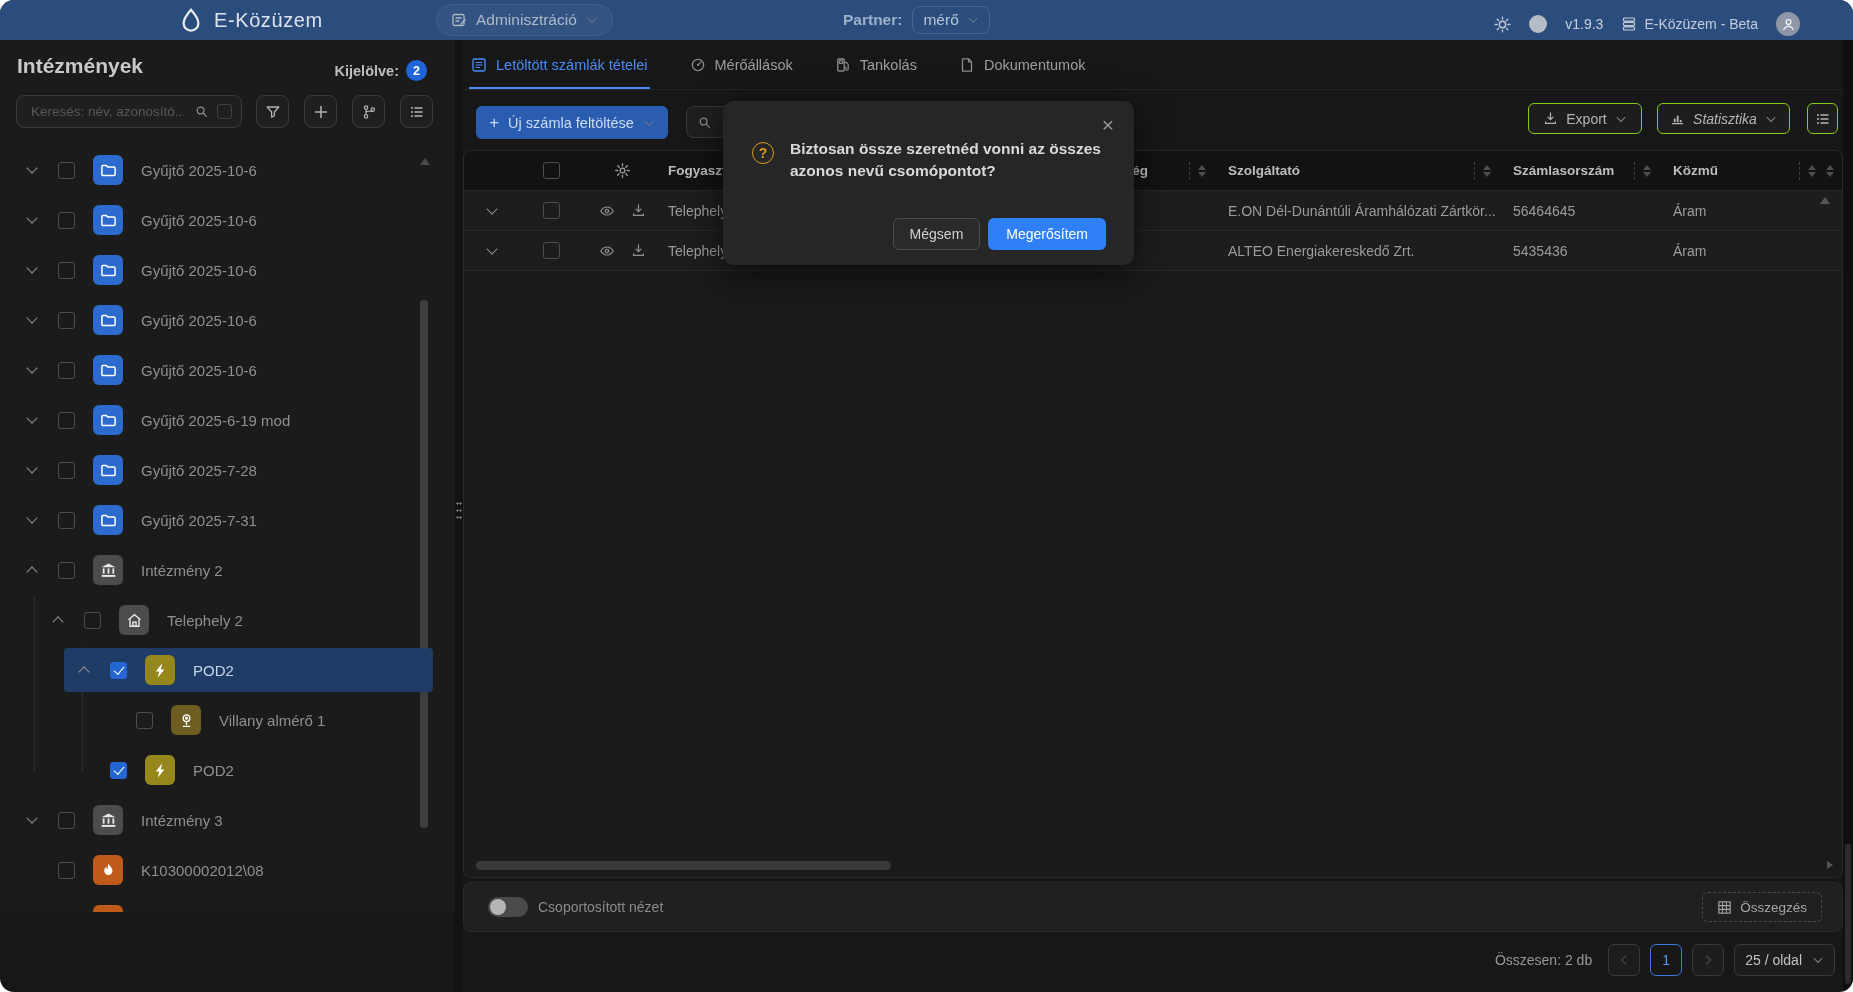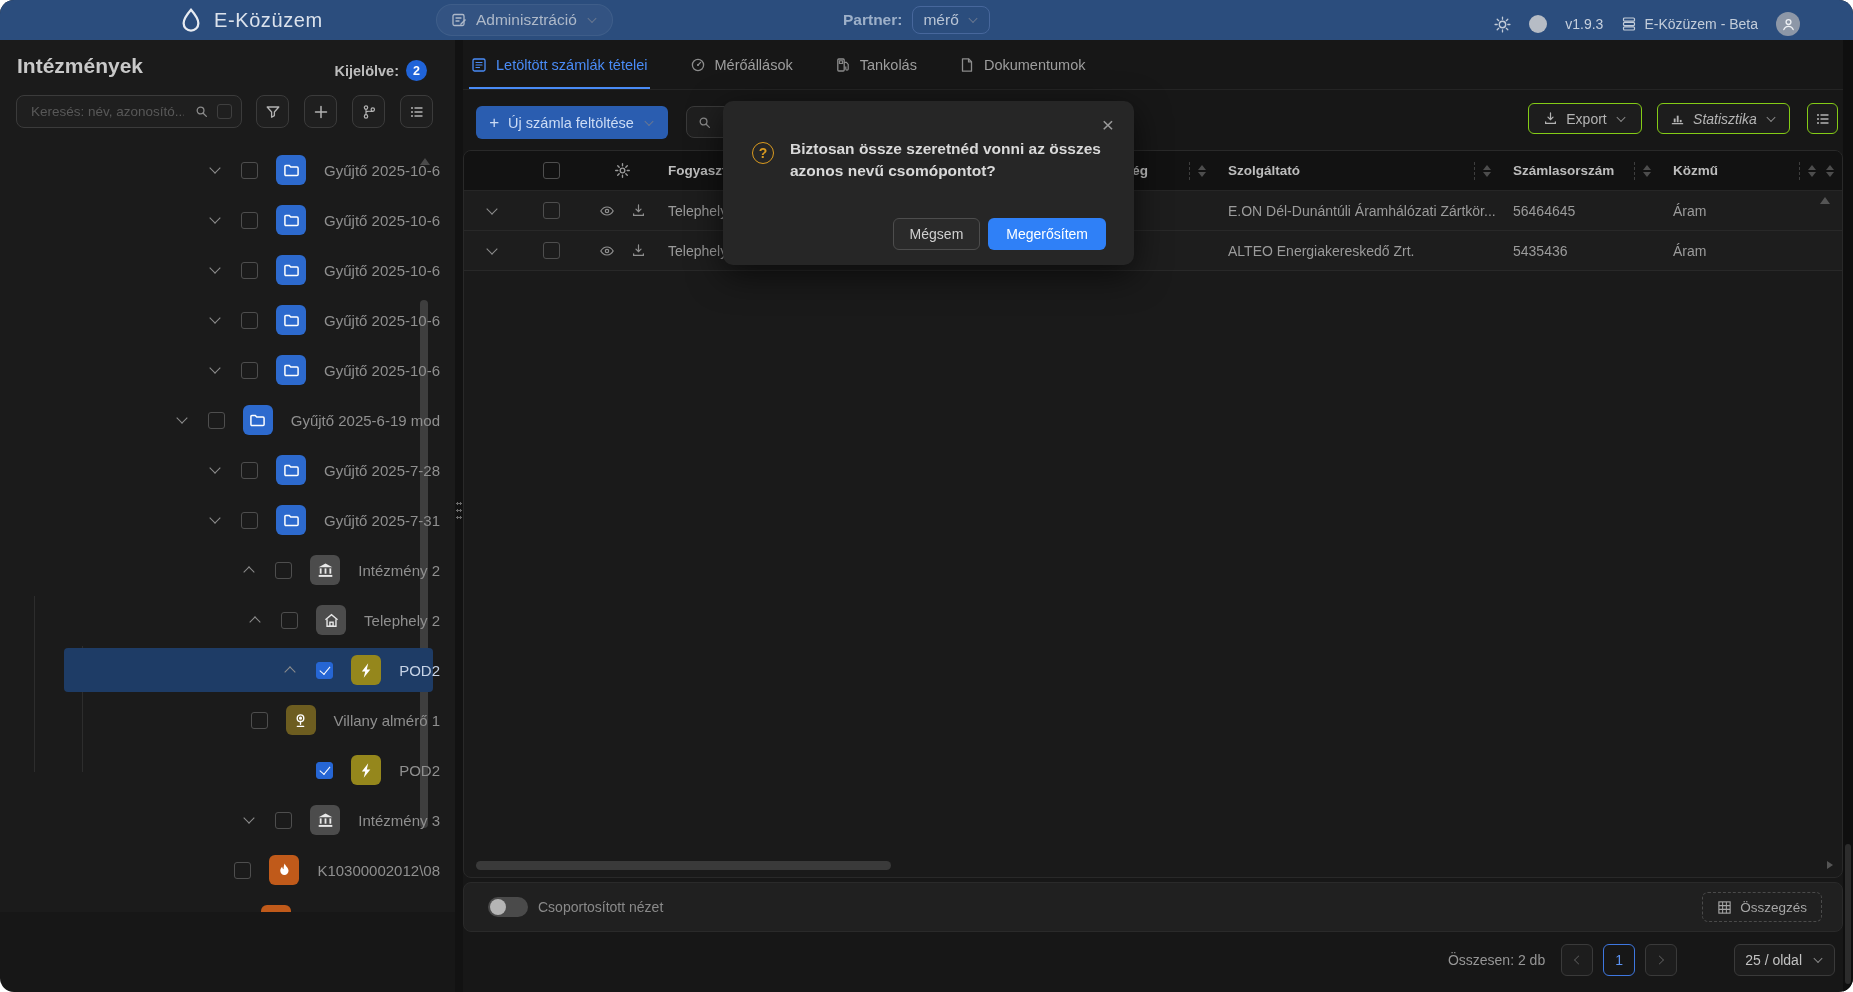--- a/index.html
+++ b/index.html
@@ -41,21 +41,21 @@
   .sb-selected{position:absolute;right:28px;top:20px;display:flex;align-items:center;gap:7px;font-size:14.5px;font-weight:bold;color:#bdbdbd;}
   .sb-badge{width:21px;height:21px;border-radius:50%;background:#2064d9;color:#fff;font-size:12.5px;font-weight:bold;display:flex;align-items:center;justify-content:center;}
   .sb-search{position:absolute;left:16px;top:55px;width:226px;height:33px;border:1px solid #3b3b3b;border-radius:8px;background:#1f1f1f;display:flex;align-items:center;padding:0 9px 0 12px;gap:8px;}
   .sb-search input{flex:1;min-width:0;background:transparent;border:none;outline:none;color:#bdbdbd;font-size:13.5px;}
   .sb-search input::placeholder{color:#585858;}
   .mini-cb{width:15px;height:15px;border:1.4px solid #3f3f3f;border-radius:3px;flex:none;}
   .sb-btn{position:absolute;top:55px;width:33px;height:33px;border:1px solid #3b3b3b;border-radius:8px;background:#1f1f1f;display:flex;align-items:center;justify-content:center;color:#b3b3b3;}
   .sb-up{position:absolute;left:420px;top:118px;width:0;height:0;border-left:5px solid transparent;border-right:5px solid transparent;border-bottom:7px solid #4a4a4a;}
   .sb-scroll{position:absolute;left:420px;top:260px;width:8px;height:528px;border-radius:4px;background:#3e3e3e;}
   .tree{position:absolute;left:0;top:105px;width:440px;}
-  .trow{position:relative;height:50px;display:flex;align-items:center;gap:8px;padding-left:var(--pad,26px);justify-content:flex-end;}
+  .trow{position:relative;height:50px;display:flex;align-items:center;gap:8px;padding-left:var(--pad,26px);}
   .trow .chev{margin-right:12px;}
   .trow .cb{margin-right:10px;}
   .nicon{width:30px;height:30px;border-radius:6px;display:flex;align-items:center;justify-content:center;margin-right:10px;flex:none;position:relative;z-index:1;}
   .nicon svg{width:17px;height:17px;}
   .tlabel{font-size:15px;color:#8f8f8f;white-space:nowrap;position:relative;z-index:1;}
   .trow.selected::before{content:'';position:absolute;left:calc(var(--pad) - 14px);right:7px;top:3px;bottom:3px;background:#1e3c66;border-radius:4px;}
   .trow.selected .tlabel{color:#c6d3e6;}
   .trow .chev,.trow .cb{position:relative;z-index:1;}
   .ic-folder{background:#2d6ace;} .ic-bank{background:#4c4c4c;} .ic-site{background:#4c4c4c;}
   .ic-bolt{background:#95871c;} .ic-submeter{background:#6d5d20;} .ic-gas{background:#c05a1a;}
@@ -108,21 +108,21 @@
   .switch .knob{position:absolute;left:2px;top:2px;width:16px;height:16px;border-radius:50%;background:#b5b5b5;}
   .gv-label{margin-left:10px;font-size:14px;color:#8a8a8a;}
   .btn-summary{margin-left:auto;height:30px;padding:0 14px;border:1px dashed #4a4a4a;border-radius:6px;background:transparent;color:#a6a6a6;font-size:13.5px;display:flex;align-items:center;gap:8px;}
 
   
   .pagination{position:absolute;left:463px;top:940px;width:1380px;height:40px;display:flex;align-items:center;justify-content:flex-end;gap:10px;padding-right:8px;}
   .ptotal{color:#969696;font-size:14px;margin-right:6px;}
   .pbtn{width:32px;height:32px;border:1px solid #3a3a3a;border-radius:6px;background:#1d1d1d;display:flex;align-items:center;justify-content:center;}
   .pbtn .chev::before{border-color:#5f5f5f;}
   .pbtn.cur{border-color:#3e77e0;background:transparent;color:#5b93f2;font-size:14px;}
-  .pselect{height:32px;min-width:100px;border:1px solid #3a3a3a;border-radius:6px;background:#1d1d1d;color:#c2c2c2;font-size:14px;display:flex;align-items:center;justify-content:center;gap:10px;padding:0 10px;margin-left:47px;}
+  .pselect{height:32px;min-width:100px;border:1px solid #3a3a3a;border-radius:6px;background:#1d1d1d;color:#c2c2c2;font-size:14px;display:flex;align-items:center;justify-content:center;gap:10px;padding:0 10px;}
 
   
   .dialog{position:absolute;left:723px;top:101px;width:411px;height:164px;background:#262626;border-radius:10px;box-shadow:0 10px 34px rgba(0,0,0,.6);z-index:50;}
   .qicon{position:absolute;left:29px;top:41px;width:22px;height:22px;border:1.7px solid #d99a1f;border-radius:50%;color:#d99a1f;font-weight:bold;font-size:14px;display:flex;align-items:center;justify-content:center;}
   .dtitle{position:absolute;left:67px;top:37px;width:334px;font-size:15.5px;font-weight:bold;color:#d9d9d9;line-height:22px;}
   .dclose{position:absolute;right:20px;top:15px;color:#9a9a9a;font-size:21px;line-height:18px;}
   .dbtns{position:absolute;right:28px;top:117px;display:flex;gap:8px;}
   .btn-cancel{height:32px;padding:0 16px;background:#2a2a2a;border:1px solid #4d4d4d;border-radius:6px;color:#d0d0d0;font-size:14px;}
   .btn-confirm{height:32px;padding:0 18px;background:#2f80f7;border:none;border-radius:6px;color:#fff;font-size:14px;}
 

